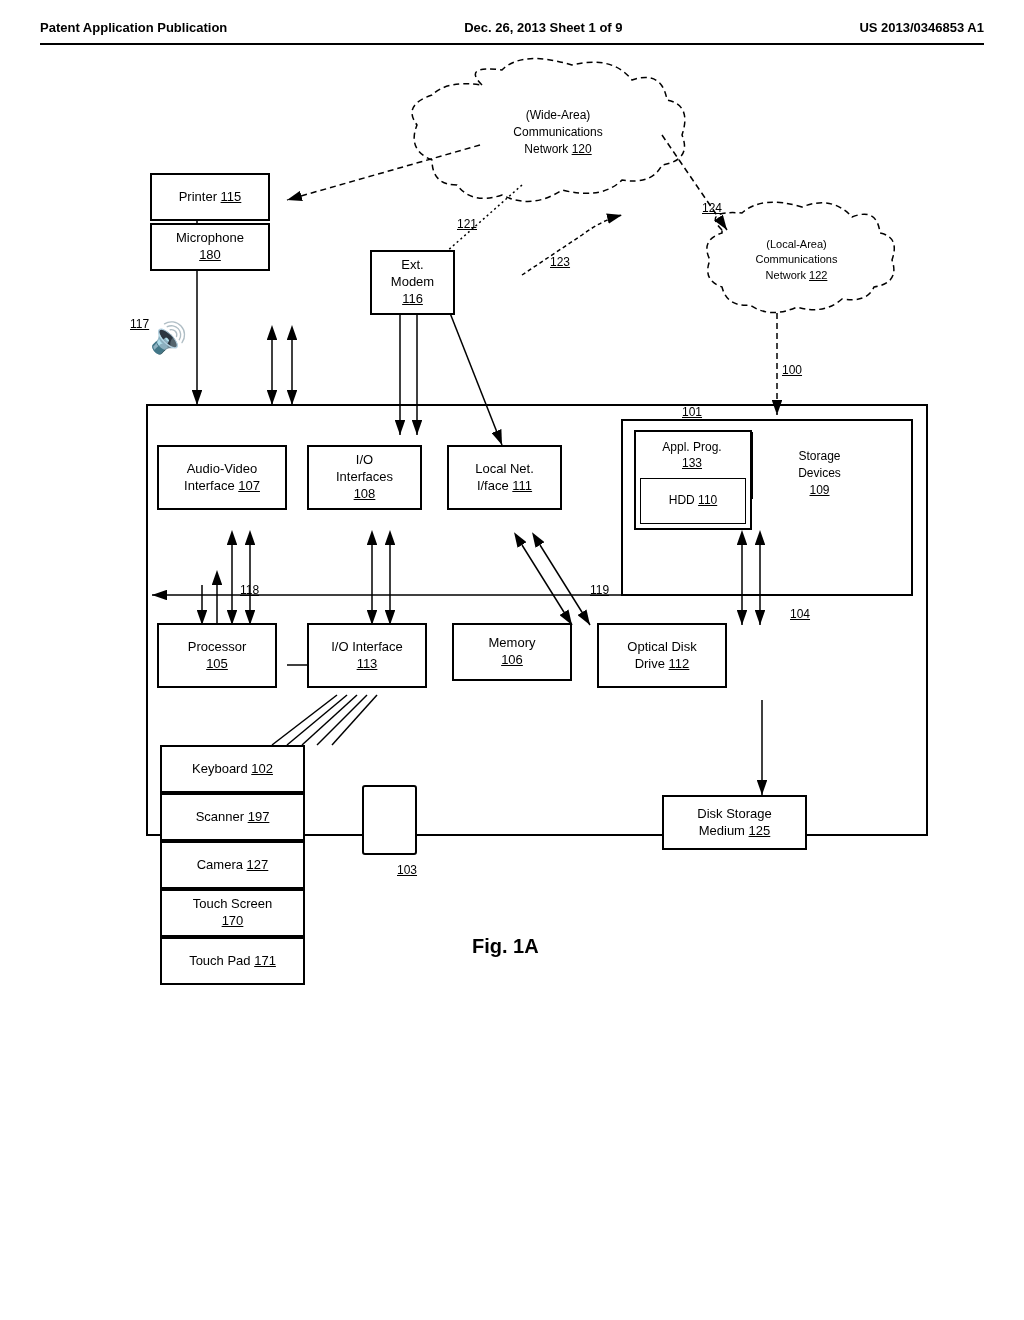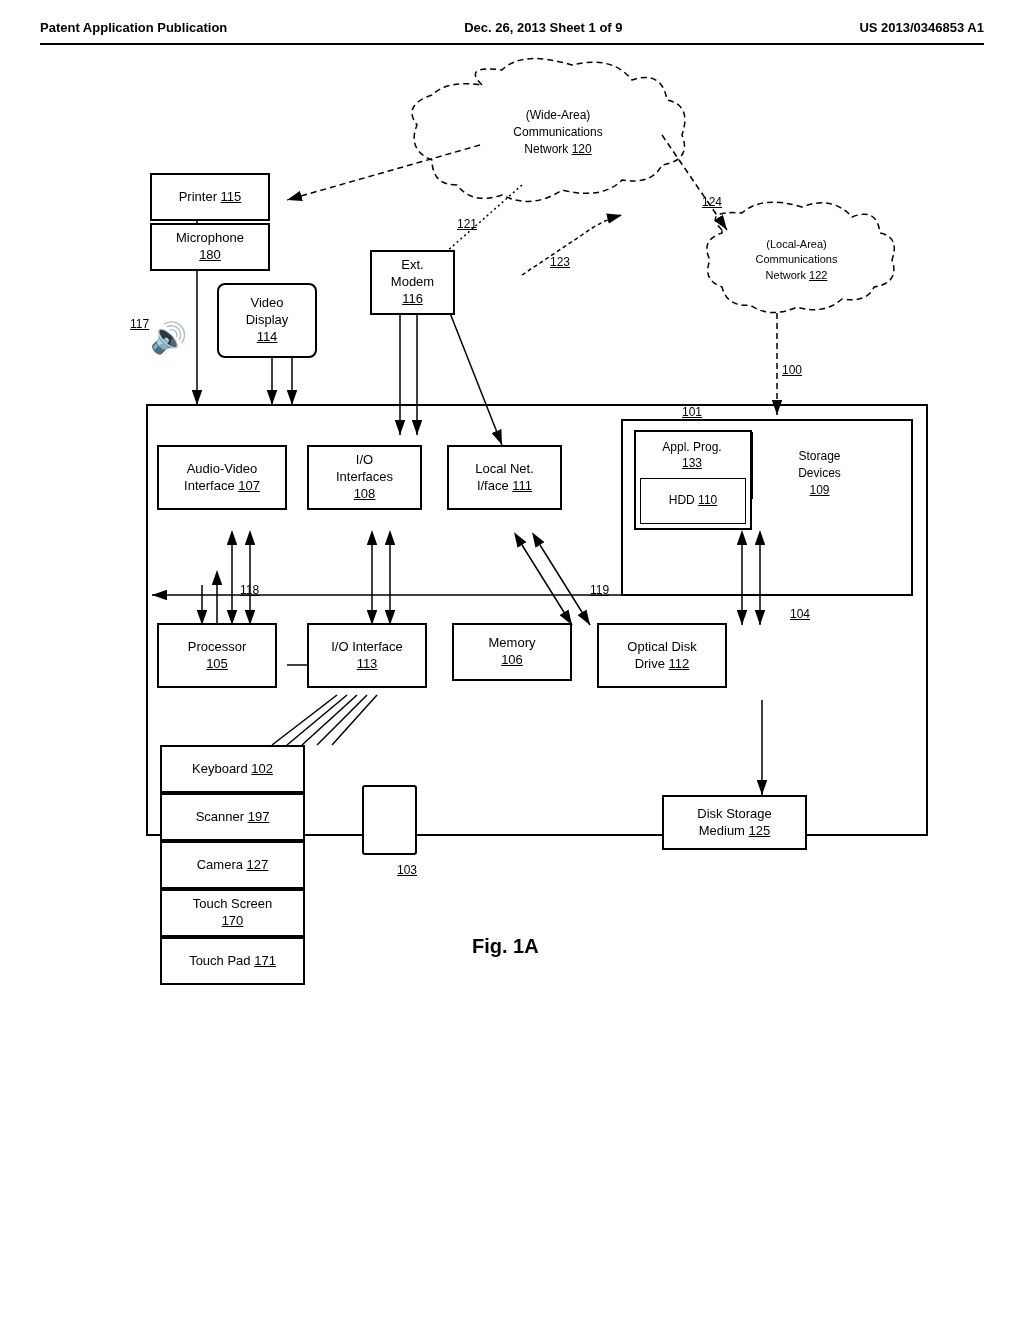--- a/index.html
+++ b/index.html
@@ -200,37 +200,34 @@
       <span>Microphone<br><span class="underline">180</span></span>
     </div>
 
     <div style="position:absolute; left:108px; top:265px; font-size:30px;">
       🔊
     </div>
     <div style="position:absolute; left:88px; top:262px; font-size:12px;">
       <span class="underline">117</span>
     </div>
 
-    <div class="box box-rounded" style="left:175px; top:228px; width:100px; height:75px;">
-      <span>Video<br>Display<br><span class="underline">114</span></span>
-    </div>
 
     <div class="box" style="left:328px; top:195px; width:85px; height:65px;">
       <span>Ext.<br>Modem<br><span class="underline">116</span></span>
     </div>
 
     <div style="position:absolute; left:436px; top:52px; font-size:12px; text-align:center; width:160px; line-height:1.4;">
       (Wide-Area)<br>Communications<br>Network <span class="underline">120</span>
     </div>
 
     <div style="position:absolute; left:682px; top:182px; font-size:11px; text-align:center; width:145px; line-height:1.4;">
       (Local-Area)<br>Communications<br>Network <span class="underline">122</span>
     </div>
 
-    <div style="position:absolute; left:660px; top:140px; font-size:12px;">
+    <div style="position:absolute; left:660px; top:146px; font-size:12px;">
       <span class="underline">124</span>
     </div>
 
     <div style="position:absolute; left:415px; top:162px; font-size:12px;">
       <span class="underline">121</span>
     </div>
 
     <div style="position:absolute; left:508px; top:200px; font-size:12px;">
       <span class="underline">123</span>
     </div>

